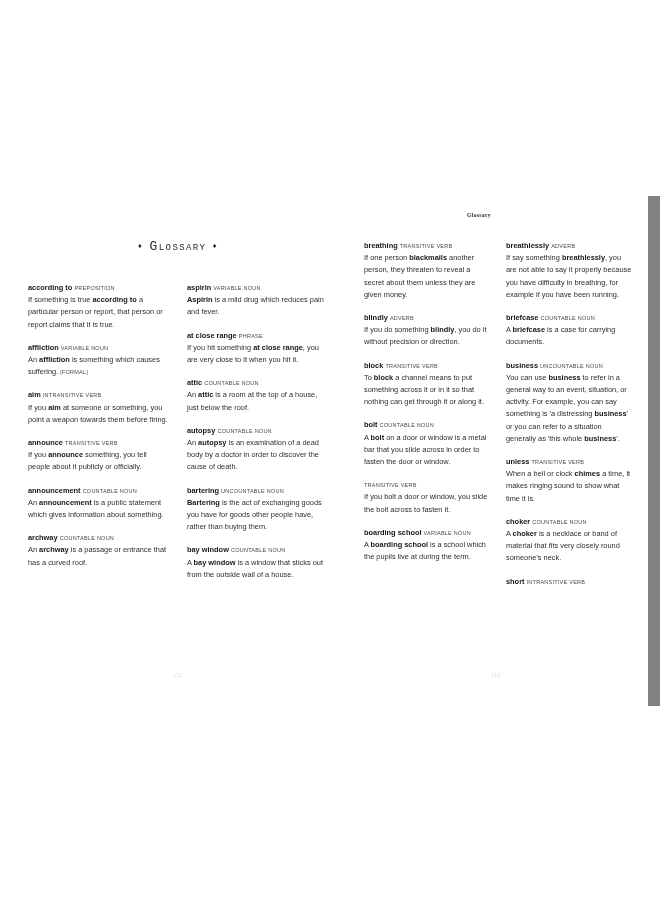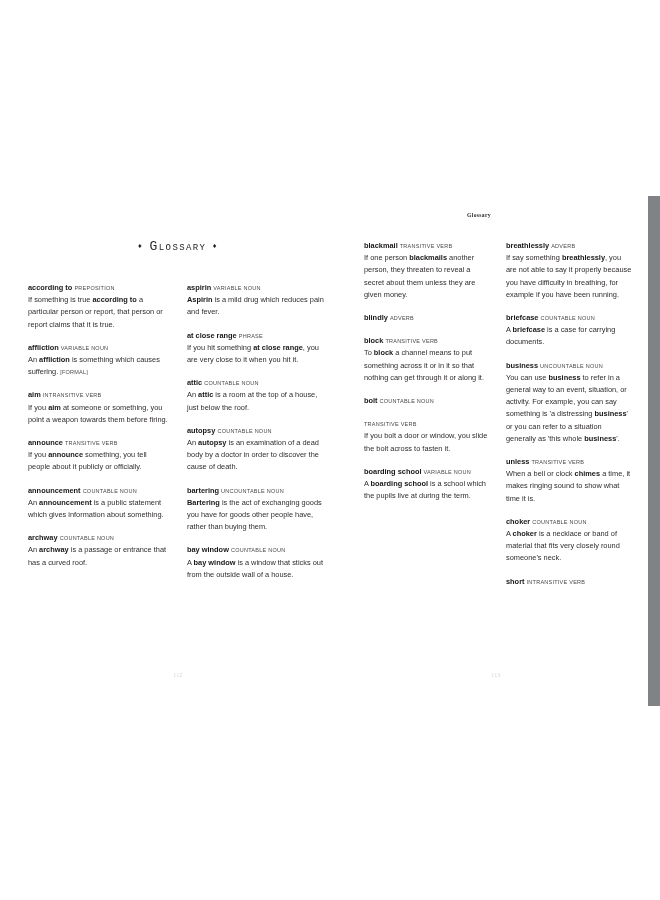--- a/index.html
+++ b/index.html
@@ -182,24 +182,24 @@
           <div class="entry"><span class="headword">bay window</span> <span class="pos">COUNTABLE NOUN</span><span class="def">A <b>bay window</b> is a window that sticks out from the outside wall of a house.</span></div>
         </div>
     </div>
 
   </div>
 
   <div class="page page-right">
 
     <div class="cols right-page">
       <div class="col">
-          <div class="entry"><span class="headword">blackmail</span> <span class="pos">TRANSITIVE VERB</span><span class="def">If one person <b>blackmails</b> another person, they threaten to reveal a secret about them unless they are given money.</span></div>
-          <div class="entry"><span class="headword">blindly</span> <span class="pos">ADVERB</span></div>
+          <div class="entry"><span class="headword">breathing</span> <span class="pos">TRANSITIVE VERB</span><span class="def">If one person <b>blackmails</b> another person, they threaten to reveal a secret about them unless they are given money.</span></div>
+          <div class="entry"><span class="headword">blindly</span> <span class="pos">ADVERB</span><span class="def">If you do something <b>blindly</b>, you do it without precision or direction.</span></div>
           <div class="entry"><span class="headword">block</span> <span class="pos">TRANSITIVE VERB</span><span class="def">To <b>block</b> a channel means to put something across it or in it so that nothing can get through it or along it.</span></div>
-          <div class="entry"><span class="headword">bolt</span> <span class="pos">COUNTABLE NOUN</span></div>
+          <div class="entry"><span class="headword">bolt</span> <span class="pos">COUNTABLE NOUN</span><span class="def">A <b>bolt</b> on a door or window is a metal bar that you slide across in order to fasten the door or window.</span></div>
           <div class="entry">
             <span class="pos sense-pos-line">TRANSITIVE VERB</span>
             <span class="def">If you bolt a door or window, you slide the bolt across to fasten it.</span>
           </div>
           <div class="entry"><span class="headword">boarding school</span> <span class="pos">VARIABLE NOUN</span><span class="def">A <b>boarding school</b> is a school which the pupils live at during the term.</span></div>
         </div>
       <div class="col">
           <div class="entry"><span class="headword">breathlessly</span> <span class="pos">ADVERB</span><span class="def">If say something <b>breathlessly</b>, you are not able to say it properly because you have difficulty in breathing, for example if you have been running.</span></div>
           <div class="entry"><span class="headword">briefcase</span> <span class="pos">COUNTABLE NOUN</span><span class="def">A <b>briefcase</b> is a case for carrying documents.</span></div>
           <div class="entry"><span class="headword">business</span> <span class="pos">UNCOUNTABLE NOUN</span><span class="def">You can use <b>business</b> to refer in a general way to an event, situation, or activity. For example, you can say something is 'a distressing <b>business</b>' or you can refer to a situation generally as 'this whole <b>business</b>'.</span></div>

